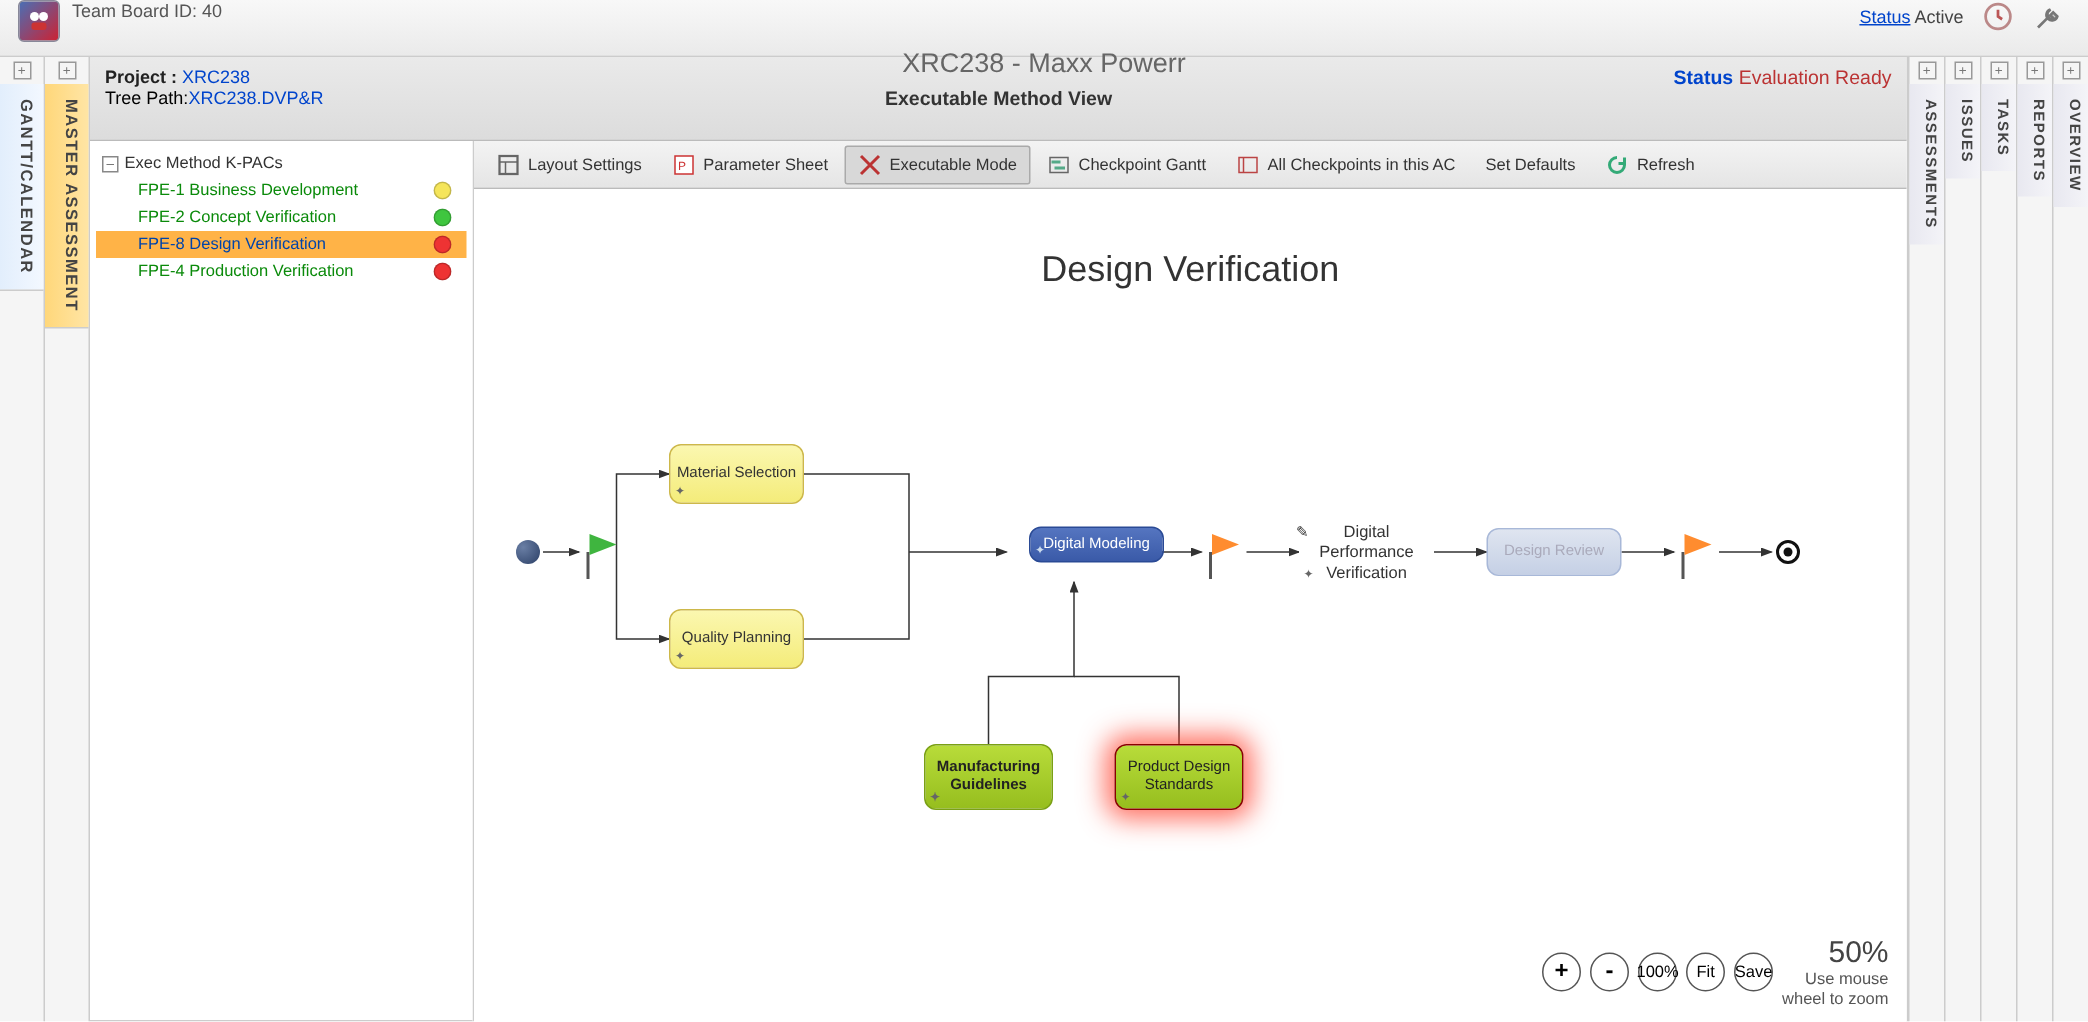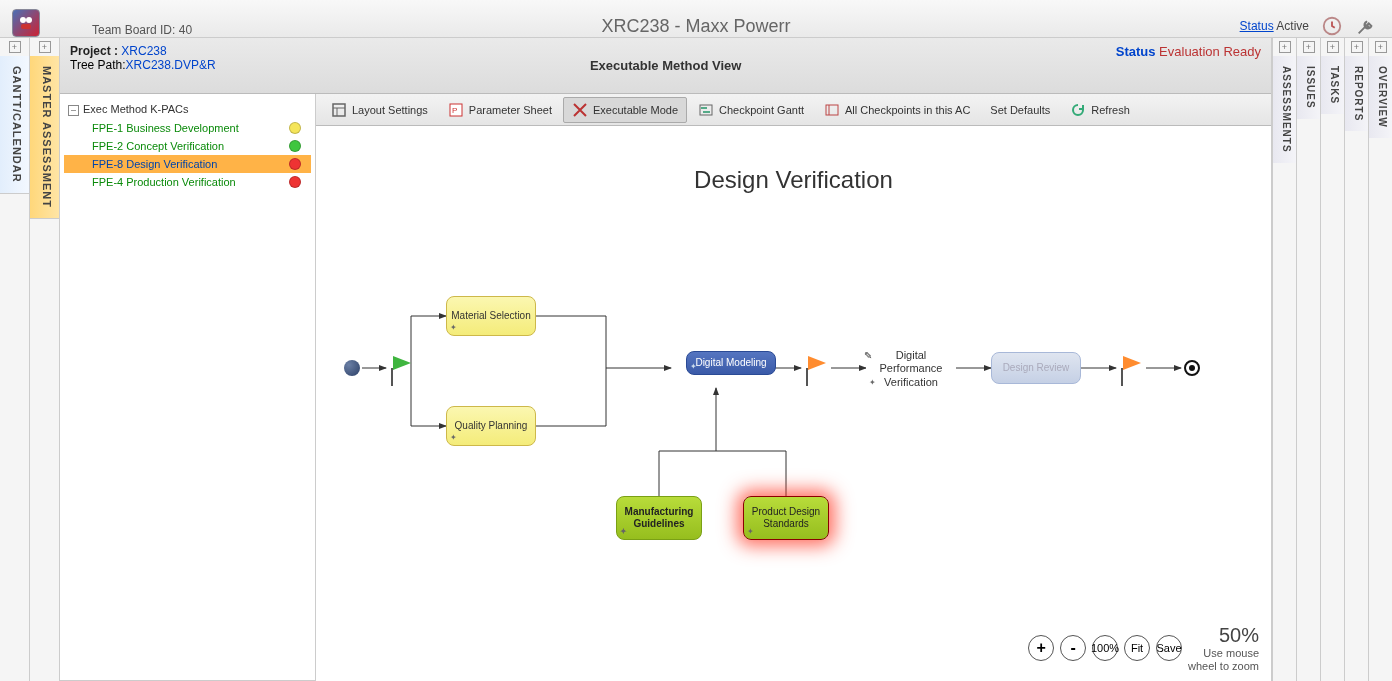--- a/index.html
+++ b/index.html
@@ -1,22 +1,22 @@
 <!DOCTYPE html>
 <html><head>
 <meta charset="utf-8">
 <style>
 * { box-sizing: border-box; margin: 0; padding: 0; font-family: Arial, sans-serif; }
 body { width: 1392px; height: 681px; background: #fff; font-size: 12px; overflow: hidden; }
 
 
-.top-header { height: 38px; background: linear-gradient(#f8f8f8,#eaeaea); border-bottom: 1px solid #ccc; display: flex; align-items: flex-end; padding: 0 12px; position: relative; gap: 44px; }
+.top-header { height: 38px; background: linear-gradient(#f8f8f8,#eaeaea); border-bottom: 1px solid #ccc; display: flex; align-items: flex-start; padding: 0 12px; position: relative; }
 .logo { width: 28px; height: 28px; margin-right: 8px; background: linear-gradient(135deg,#4a6fb5,#c23); border-radius: 4px; border:1px solid #889; display:flex; align-items:center; justify-content:center; }
 .teamboard { color: #555; font-size: 12px; }
-.app-title { position: absolute; left: 50%; transform: translateX(-50%); color: #666; font-size: 18px; }
+.app-title { position: absolute; left: 50%; transform: translateX(-50%); color: #666; font-size: 18px; margin-top: 32px; }
 .top-right { position: absolute; right: 15px; display: flex; align-items: center; gap: 12px; }
 .status-link { color: #0044cc; text-decoration: underline; font-size: 12px; }
 .status-val { color: #444; font-size: 12px; }
 .icon-clock, .icon-tools { width: 22px; height: 22px; }
 
 
 .main-area { display: flex; height: 643px; }
 
 
 .left-tabs { width: 30px; display:flex; flex-direction:column; background:#f5f5f5; border-right:1px solid #ccc; }

